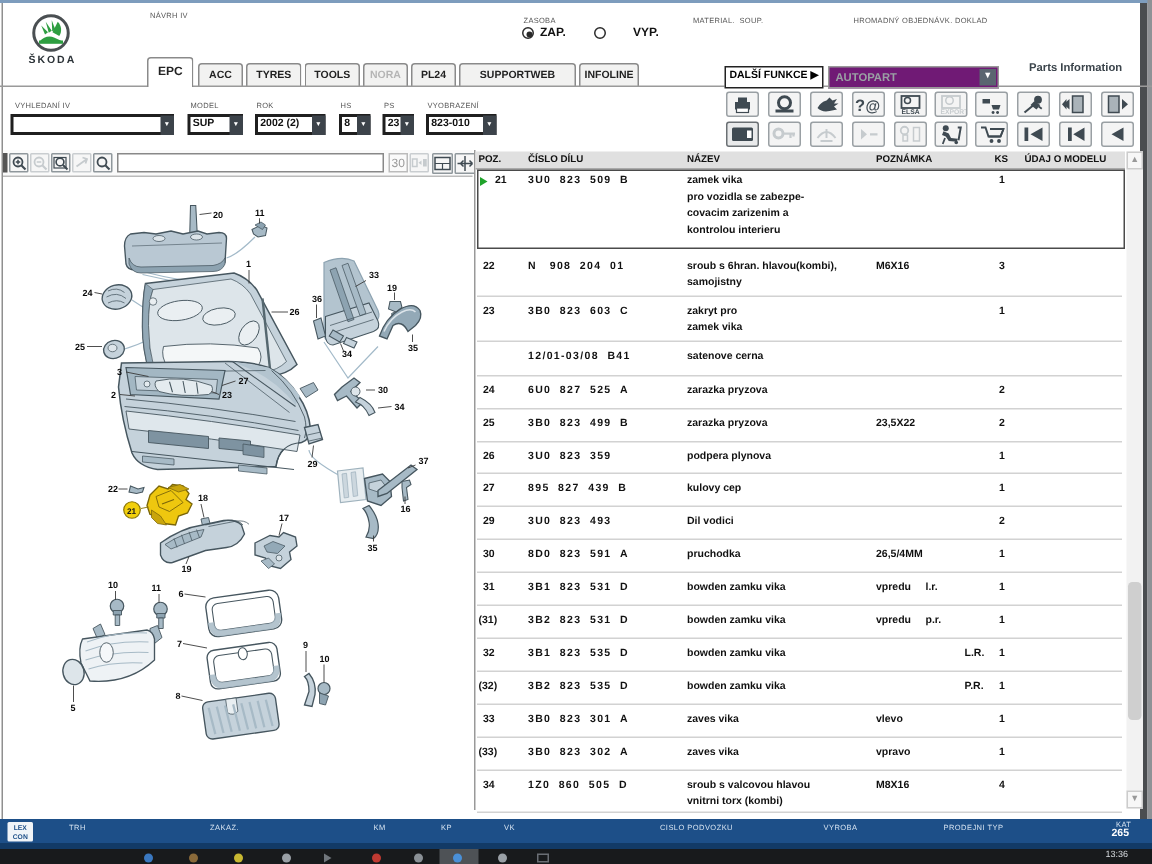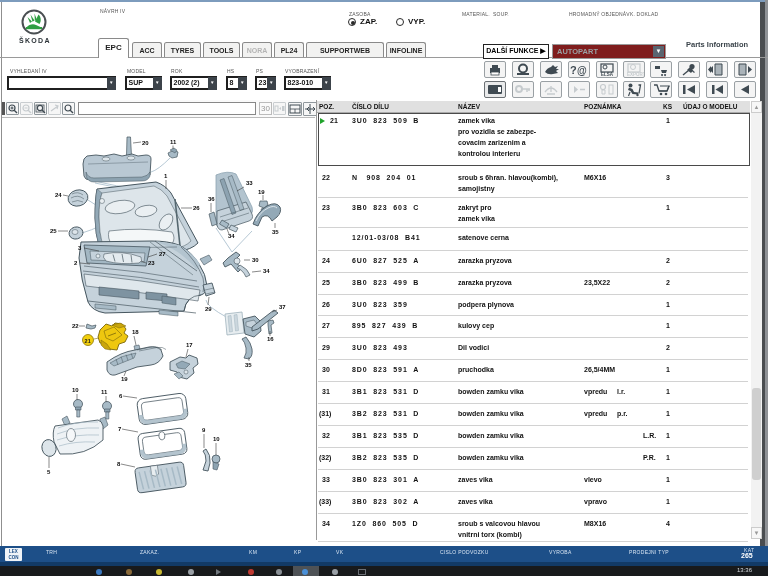--- a/index.html
+++ b/index.html
@@ -24,21 +24,21 @@
   <div class="abs" style="left:1px;top:2px;width:1px;height:560px;background:#8f8f8f;"></div>
   <div class="abs" style="left:760px;top:2px;width:5px;height:560px;background:#4a4d50;"></div>
   <div class="abs" style="left:765px;top:0;width:3px;height:576px;background:#8f9296;"></div>
 
   <div class="lbl" style="left:100px;top:8px;">NÁVRH IV</div>
   <div class="lbl" style="left:349px;top:11px;">ZASOBA</div>
   <div class="abs" style="left:348px;top:18px;width:8px;height:8px;border:1.5px solid #2a2a2a;border-radius:50%;background:#fff;"></div>
     <div class="abs" style="left:351px;top:21px;width:4px;height:4px;border-radius:50%;background:#2a2a2a;"></div>
     <div class="hdr" style="left:360px;top:17px;font-size:8px;">ZAP.</div>
   <div class="abs" style="left:396px;top:18px;width:8px;height:8px;border:1.5px solid #2a2a2a;border-radius:50%;background:#fff;"></div>
-    <div class="hdr" style="left:408px;top:17px;font-size:8px;">VYP.</div>
+    <div class="hdr" style="left:422px;top:17px;font-size:8px;">VYP.</div>
   <div class="lbl" style="left:462px;top:11px;">MATERIAL.&nbsp; SOUP.</div>
   <div class="lbl" style="left:569px;top:11px;">HROMADNÝ OBJEDNÁVK. DOKLAD</div>
 
   <svg class="abs" style="left:20px;top:8px;" width="30" height="30" viewBox="0 0 30 30">
     <circle cx="14" cy="14" r="11.5" fill="#fff" stroke="#4a4f52" stroke-width="2"></circle>
     <g fill="#2e9e41">
       <path d="M7.5 9 L12 13.5 L10 15 Z"></path>
       <path d="M10.5 6.5 L14.5 12.5 L12.5 13.8 Z"></path>
       <path d="M14.5 5.5 L17 12 L14.8 12.8 Z"></path>
       <path d="M18.5 6.5 C21 9 21.5 13 19.5 16 L15 13.5 Z"></path>
@@ -55,21 +55,21 @@
   <div class="tab" style="left:164px;top:42px;width:37px;height:16px;line-height:15px;">TYRES</div>
   <div class="tab" style="left:203px;top:42px;width:37px;height:16px;line-height:15px;">TOOLS</div>
   <div class="tab" style="left:242px;top:42px;width:30px;height:16px;line-height:15px;color:#b5b5b5;">NORA</div>
   <div class="tab" style="left:274px;top:42px;width:30px;height:16px;line-height:15px;">PL24</div>
   <div class="tab" style="left:306px;top:42px;width:78px;height:16px;line-height:15px;">SUPPORTWEB</div>
   <div class="tab" style="left:386px;top:42px;width:40px;height:16px;line-height:15px;">INFOLINE</div>
   <div class="abs" style="left:0;top:57px;width:768px;height:1px;background:#9a9a9a;"></div>
   <div class="abs" style="left:99px;top:57px;width:29px;height:2px;background:#fff;"></div>
 
   <div class="abs" style="left:483px;top:44px;width:66px;height:15px;background:#fff;border:1.5px solid #222;font-size:7px;font-weight:bold;text-align:center;line-height:12px;">DALŠÍ FUNKCE ▶</div>
-  <div class="abs" style="left:552px;top:44px;width:114px;height:15px;background:#7f1d1d;border:1px solid #999;font-size:7.5px;font-weight:bold;color:#9aa0a4;line-height:13px;padding-left:4px;">AUTOPART
+  <div class="abs" style="left:552px;top:44px;width:114px;height:15px;background:#701a75;border:1px solid #999;font-size:7.5px;font-weight:bold;color:#9aa0a4;line-height:13px;padding-left:4px;">AUTOPART
     <span style="position:absolute;right:1px;top:1px;width:11px;height:11px;background:#5a6570;color:#fff;font-size:6px;text-align:center;line-height:11px;">▼</span>
   </div>
 
   <div class="lbl" style="left:10px;top:68px;">VYHLEDANÍ IV</div>
   <div class="combo" style="left:7px;top:76px;width:109px;">
       <span class="arr">▼</span>
     </div>
   <div class="lbl" style="left:127px;top:68px;">MODEL</div>
   <div class="combo" style="left:125px;top:76px;width:37px;">SUP<span class="arr">▼</span></div>
   <div class="lbl" style="left:171px;top:68px;">ROK</div>

